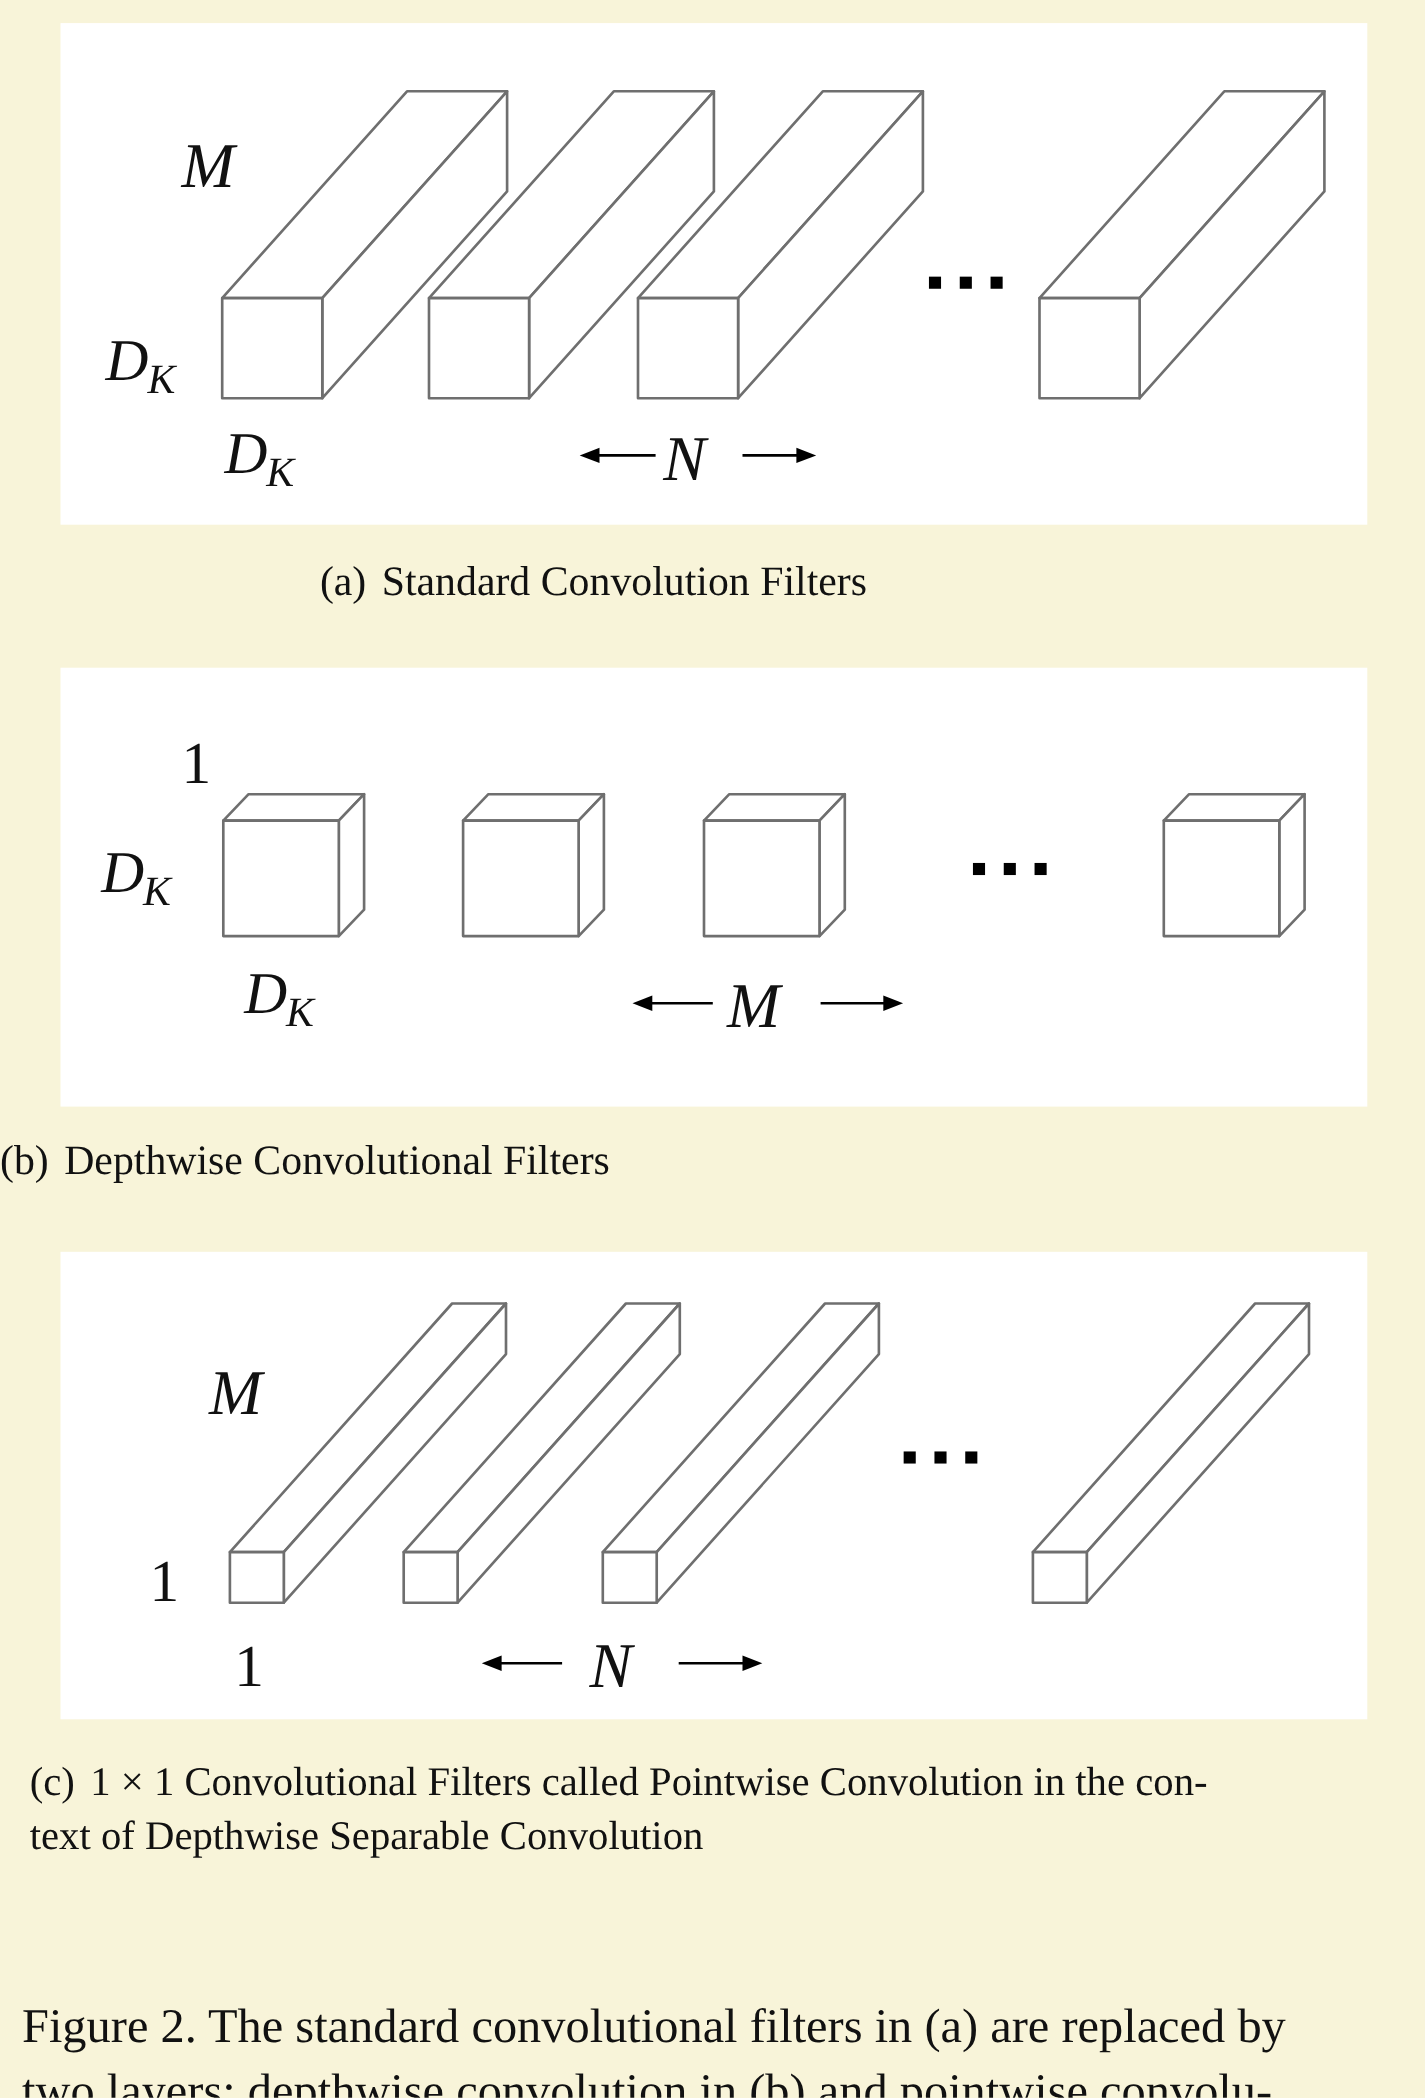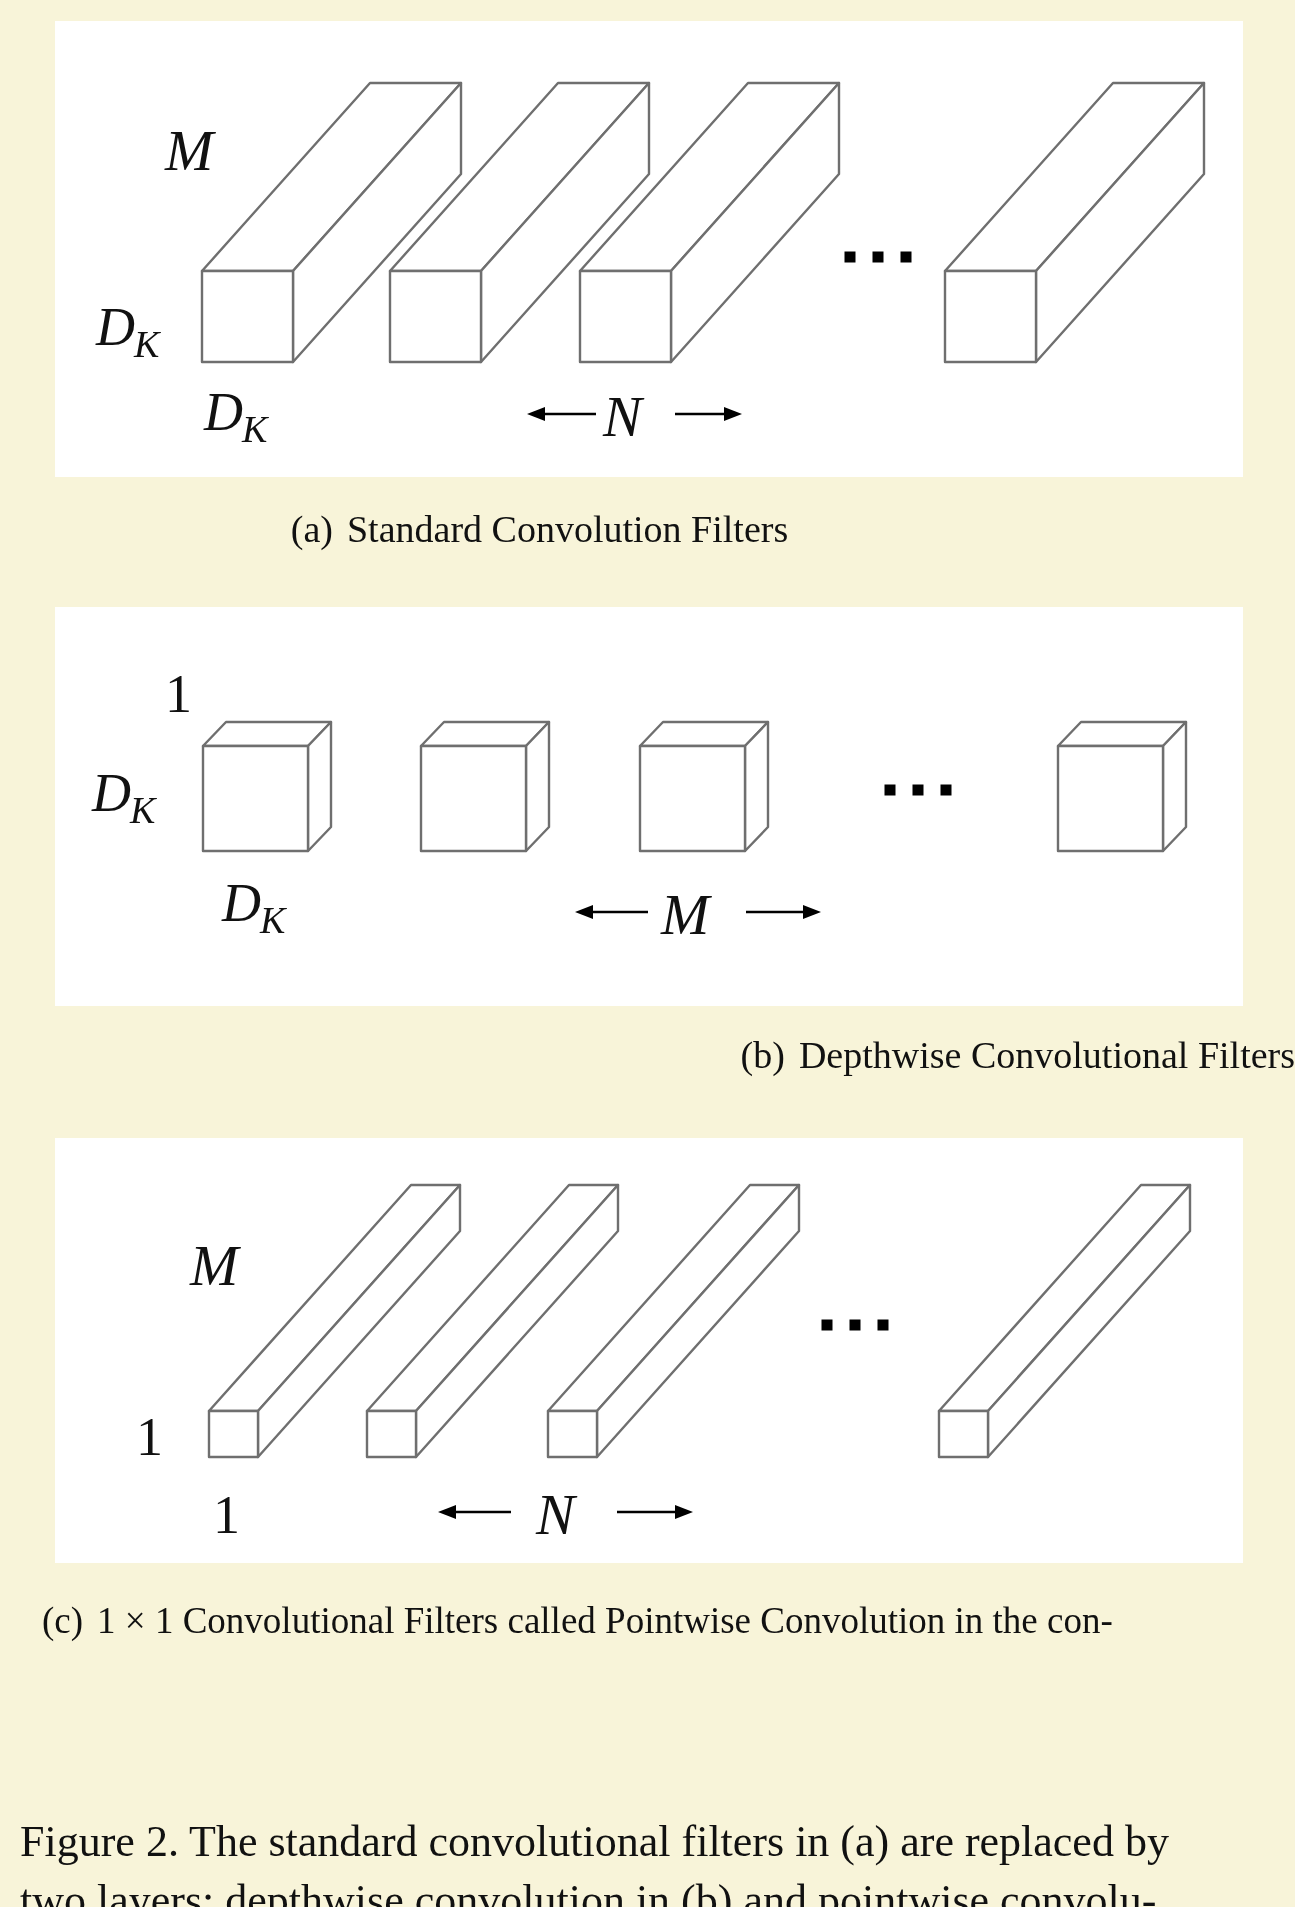--- a/index.html
+++ b/index.html
@@ -32,22 +32,22 @@
     font-family: "Liberation Serif", "DejaVu Serif", serif;
     fill: #111;
   }
   .subcap {
     position: absolute;
     font-size: 38px;
     line-height: 1;
     white-space: nowrap;
   }
   #cap-a { top: 510px; left: 0; width: 1079px; text-align: center; }
-  #cap-b { top: 1036px; left: 0; width: 1295px; text-align: right; }
-  #cap-c { top: 1596px; left: 42px; width: 1215px; font-size: 37px; line-height: 49px; white-space: normal; }
+  #cap-b { top: 1036px; left: 0; width: 1295px; text-align: left; }
+  #cap-c { top: 1596px; left: 27px; width: 1215px; font-size: 37px; line-height: 49px; white-space: normal; }
   #cap-c .ln { display: block; white-space: nowrap; }
   .tag { margin-right: 14px; }
   #fig-caption {
     position: absolute; top: 1812px; left: 20px; width: 1260px;
     font-size: 44px; line-height: 59px;
   }
   #fig-caption .ln { display: block; white-space: nowrap; }
 </style>
 </head>
 <body>
@@ -183,18 +183,19 @@
 </svg>
 
 <div class="subcap" id="cap-a">
   <span class="tag">(a)</span><span>Standard Convolution Filters</span>
 </div>
 <div class="subcap" id="cap-b">
   <span class="tag">(b)</span><span>Depthwise Convolutional Filters</span>
 </div>
 <div class="subcap" id="cap-c">
   <span class="ln"><span class="tag">(c)</span><span>1 × 1 Convolutional Filters called Pointwise Convolution in the con-</span></span>
+  <span class="ln">text of Depthwise Separable Convolution</span>
 </div>
 
 <div id="fig-caption">
   <span class="ln">Figure 2. The standard convolutional filters in (a) are replaced by</span>
   <span class="ln">two layers:  depthwise convolution in (b) and pointwise convolu-</span>
 </div>
 
 </body></html>

